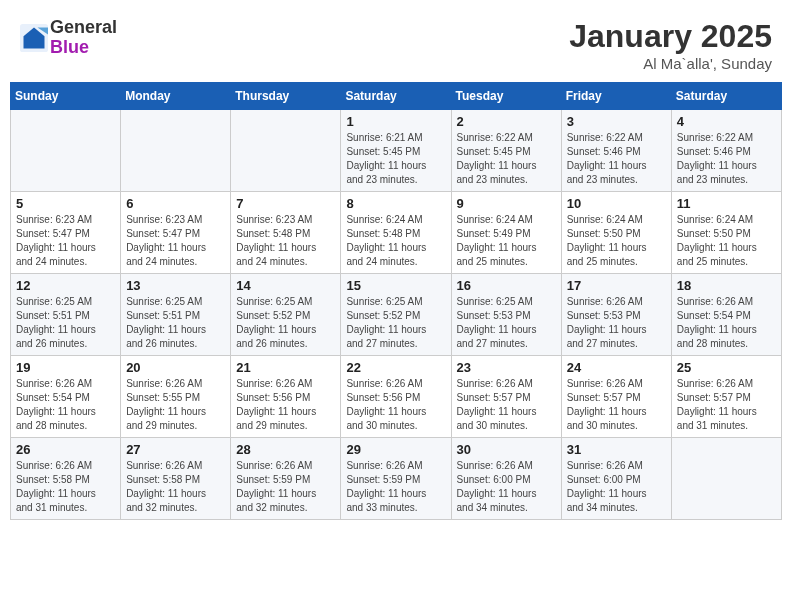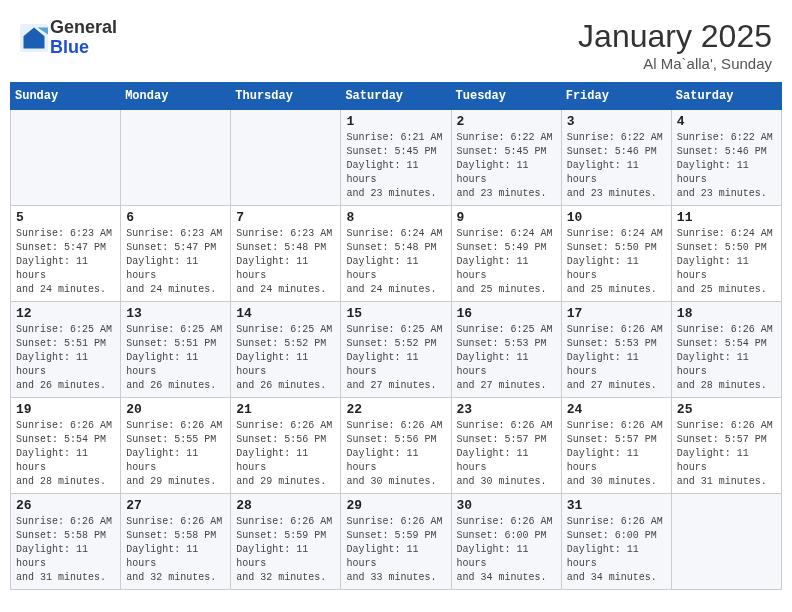--- a/index.html
+++ b/index.html
@@ -19,46 +19,45 @@
     .logo {
       display: flex;
       align-items: center;
     }
     .logo-text {
       font-size: 18px;
       font-weight: bold;
       line-height: 1.1;
     }
     .logo-general { color: #333; }
-    .logo-blue { color: #1d4ed8; }
+    .logo-blue { color: #a21caf; }
     .logo-icon {
       width: 28px;
       height: 28px;
       margin-right: 2px;
     }
     .title-block {
       text-align: right;
     }
     .month-title {
       font-size: 32px;
       color: #333;
-      font-weight: normal;
+      font-weight: bold;
     }
     .location {
       font-size: 15px;
       color: #555;
     }
     .calendar-container {
       padding: 0 10px 10px 10px;
     }
     table {
       width: 100%;
       border-collapse: collapse;
       font-size: 11px;
-      font-family: Liberation Mono, monospace;
     }
     thead tr th {
       background: #1a5fb4;
       color: #fff;
       padding: 6px 4px;
       text-align: left;
       font-size: 12px;
       font-weight: bold;
       border: 1px solid #1a5fb4;
     }

